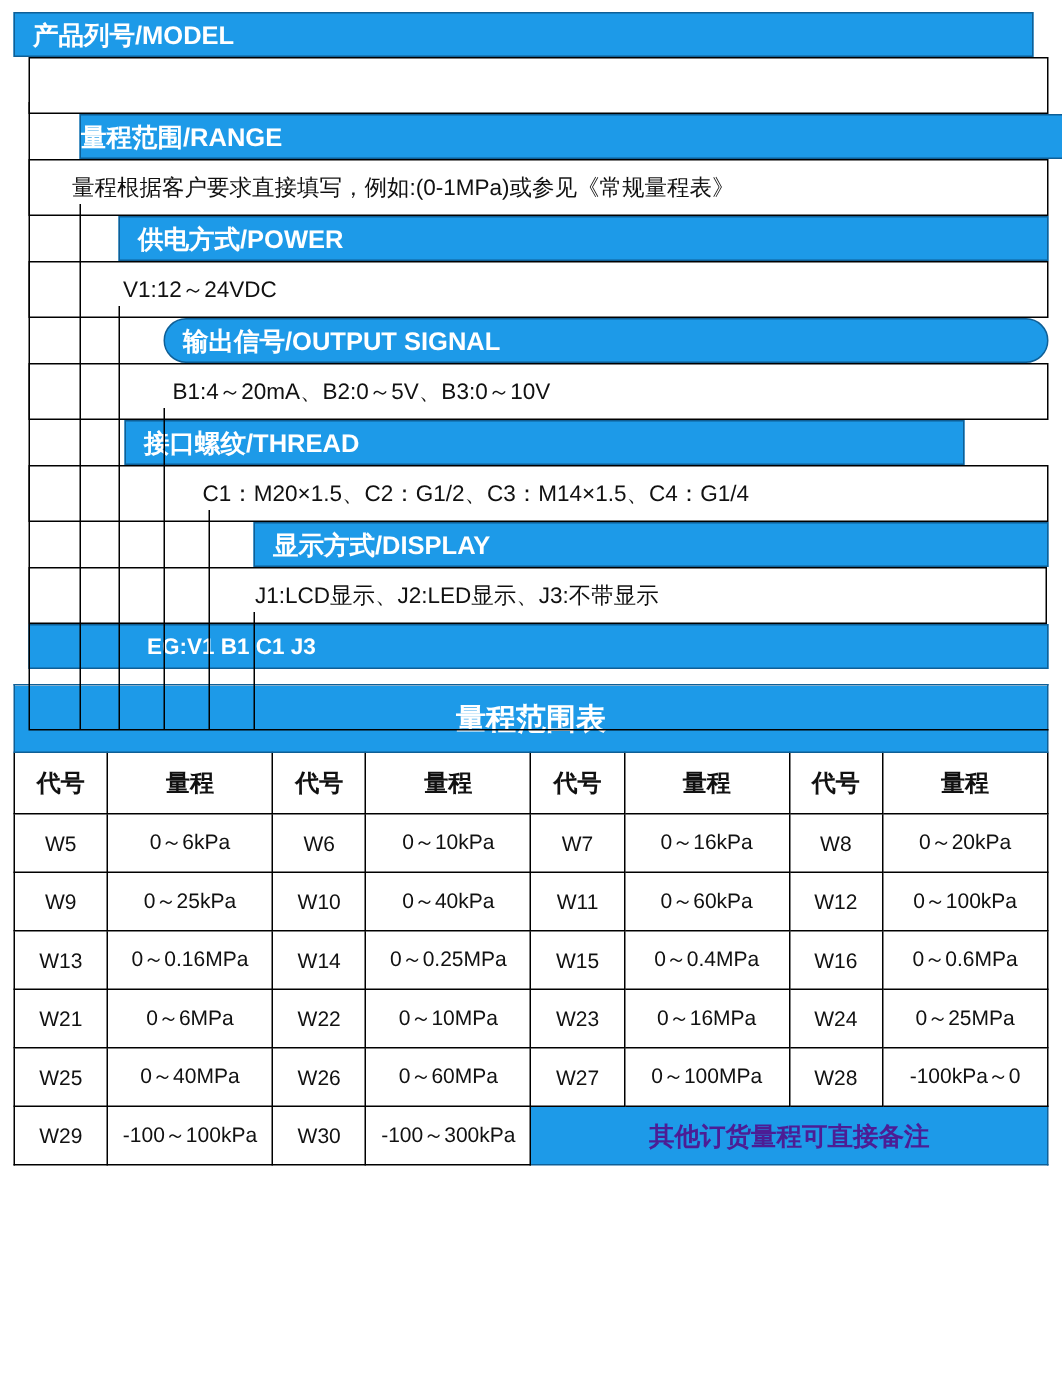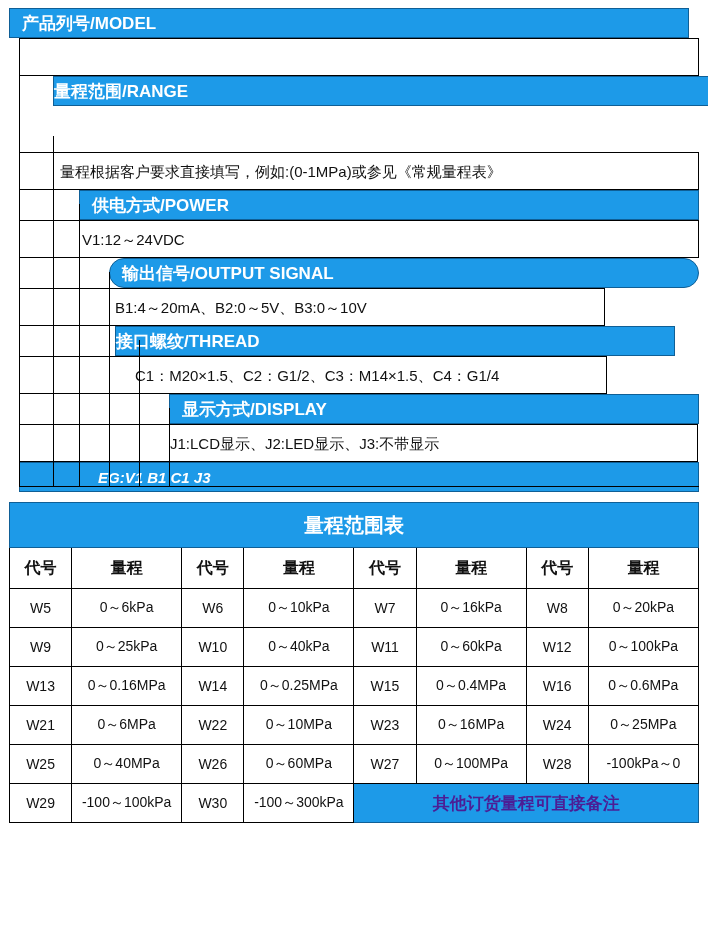--- a/index.html
+++ b/index.html
@@ -43,21 +43,20 @@
     background:#1d9ae8;
     color:#ffffff;
     font-weight:bold;
     font-size:15px;
     height:30px;
     line-height:30px;
     border:1px solid #0f5f96;
     box-sizing:border-box;
     text-align:left;
     padding-left:78px;
-    font-style:italic;
   }
 
   
   .tbl-wrap{width:690px;margin:10px auto 0 auto;}
   table.range{
     border-collapse:collapse;
     width:690px;
     table-layout:fixed;
   }
   table.range td,table.range th{
@@ -100,36 +99,36 @@
 
   <div class="model-wrap">
 
     <div class="row">
       <div class="bar" style="width:680px;padding-left:12px;">产品列号/MODEL</div>
       <div class="valrow" style="margin-left:10px;width:680px;padding-left:14px;"></div>
     </div>
 
     <div class="row">
       <div class="bar" style="margin-left:44px;width:700px;padding-left:0;">量程范围/RANGE</div>
-      <div class="valrow" style="margin-left:10px;width:680px;padding-left:40px;margin-top:46px;">量程根据客户要求直接填写，例如:(0-1MPa)或参见《常规量程表》</div>
+      <div class="valrow" style="margin-left:10px;width:680px;padding-left:28px;">量程根据客户要求直接填写，例如:(0-1MPa)或参见《常规量程表》</div>
     </div>
 
     <div class="row">
       <div class="bar" style="margin-left:70px;width:620px;padding-left:12px;">供电方式/POWER</div>
       <div class="valrow" style="margin-left:10px;width:680px;padding-left:62px;">V1:12～24VDC</div>
     </div>
 
     <div class="row">
       <div class="bar" style="margin-left:100px;width:590px;padding-left:12px;border-radius:15px;">输出信号/OUTPUT SIGNAL</div>
-      <div class="valrow" style="margin-left:10px;width:586px;padding-left:95px;">B1:4～20mA、B2:0～5V、B3:0～10V</div>
-    </div>
-
-    <div class="row">
-      <div class="bar" style="margin-left:106px;width:560px;">接口螺纹/THREAD</div>
-      <div class="valrow" style="margin-left:10px;width:588px;padding-left:115px;">C1：M20×1.5、C2：G1/2、C3：M14×1.5、C4：G1/4</div>
+      <div class="valrow" style="margin-left:10px;width:680px;padding-left:95px;">B1:4～20mA、B2:0～5V、B3:0～10V</div>
+    </div>
+
+    <div class="row">
+      <div class="bar" style="margin-left:74px;width:560px;padding-left:12px;">接口螺纹/THREAD</div>
+      <div class="valrow" style="margin-left:10px;width:680px;padding-left:115px;">C1：M20×1.5、C2：G1/2、C3：M14×1.5、C4：G1/4</div>
     </div>
 
     <div class="row">
       <div class="bar" style="margin-left:160px;width:530px;padding-left:12px;">显示方式/DISPLAY</div>
       <div class="valrow" style="margin-left:10px;width:679px;padding-left:150px;">J1:LCD显示、J2:LED显示、J3:不带显示</div>
     </div>
 
     <div class="vline" style="left:10px;top:60px;height:418px;"></div>
     <div class="vline" style="left:44px;top:128px;height:350px;"></div>
     <div class="vline" style="left:70px;top:196px;height:282px;"></div>

